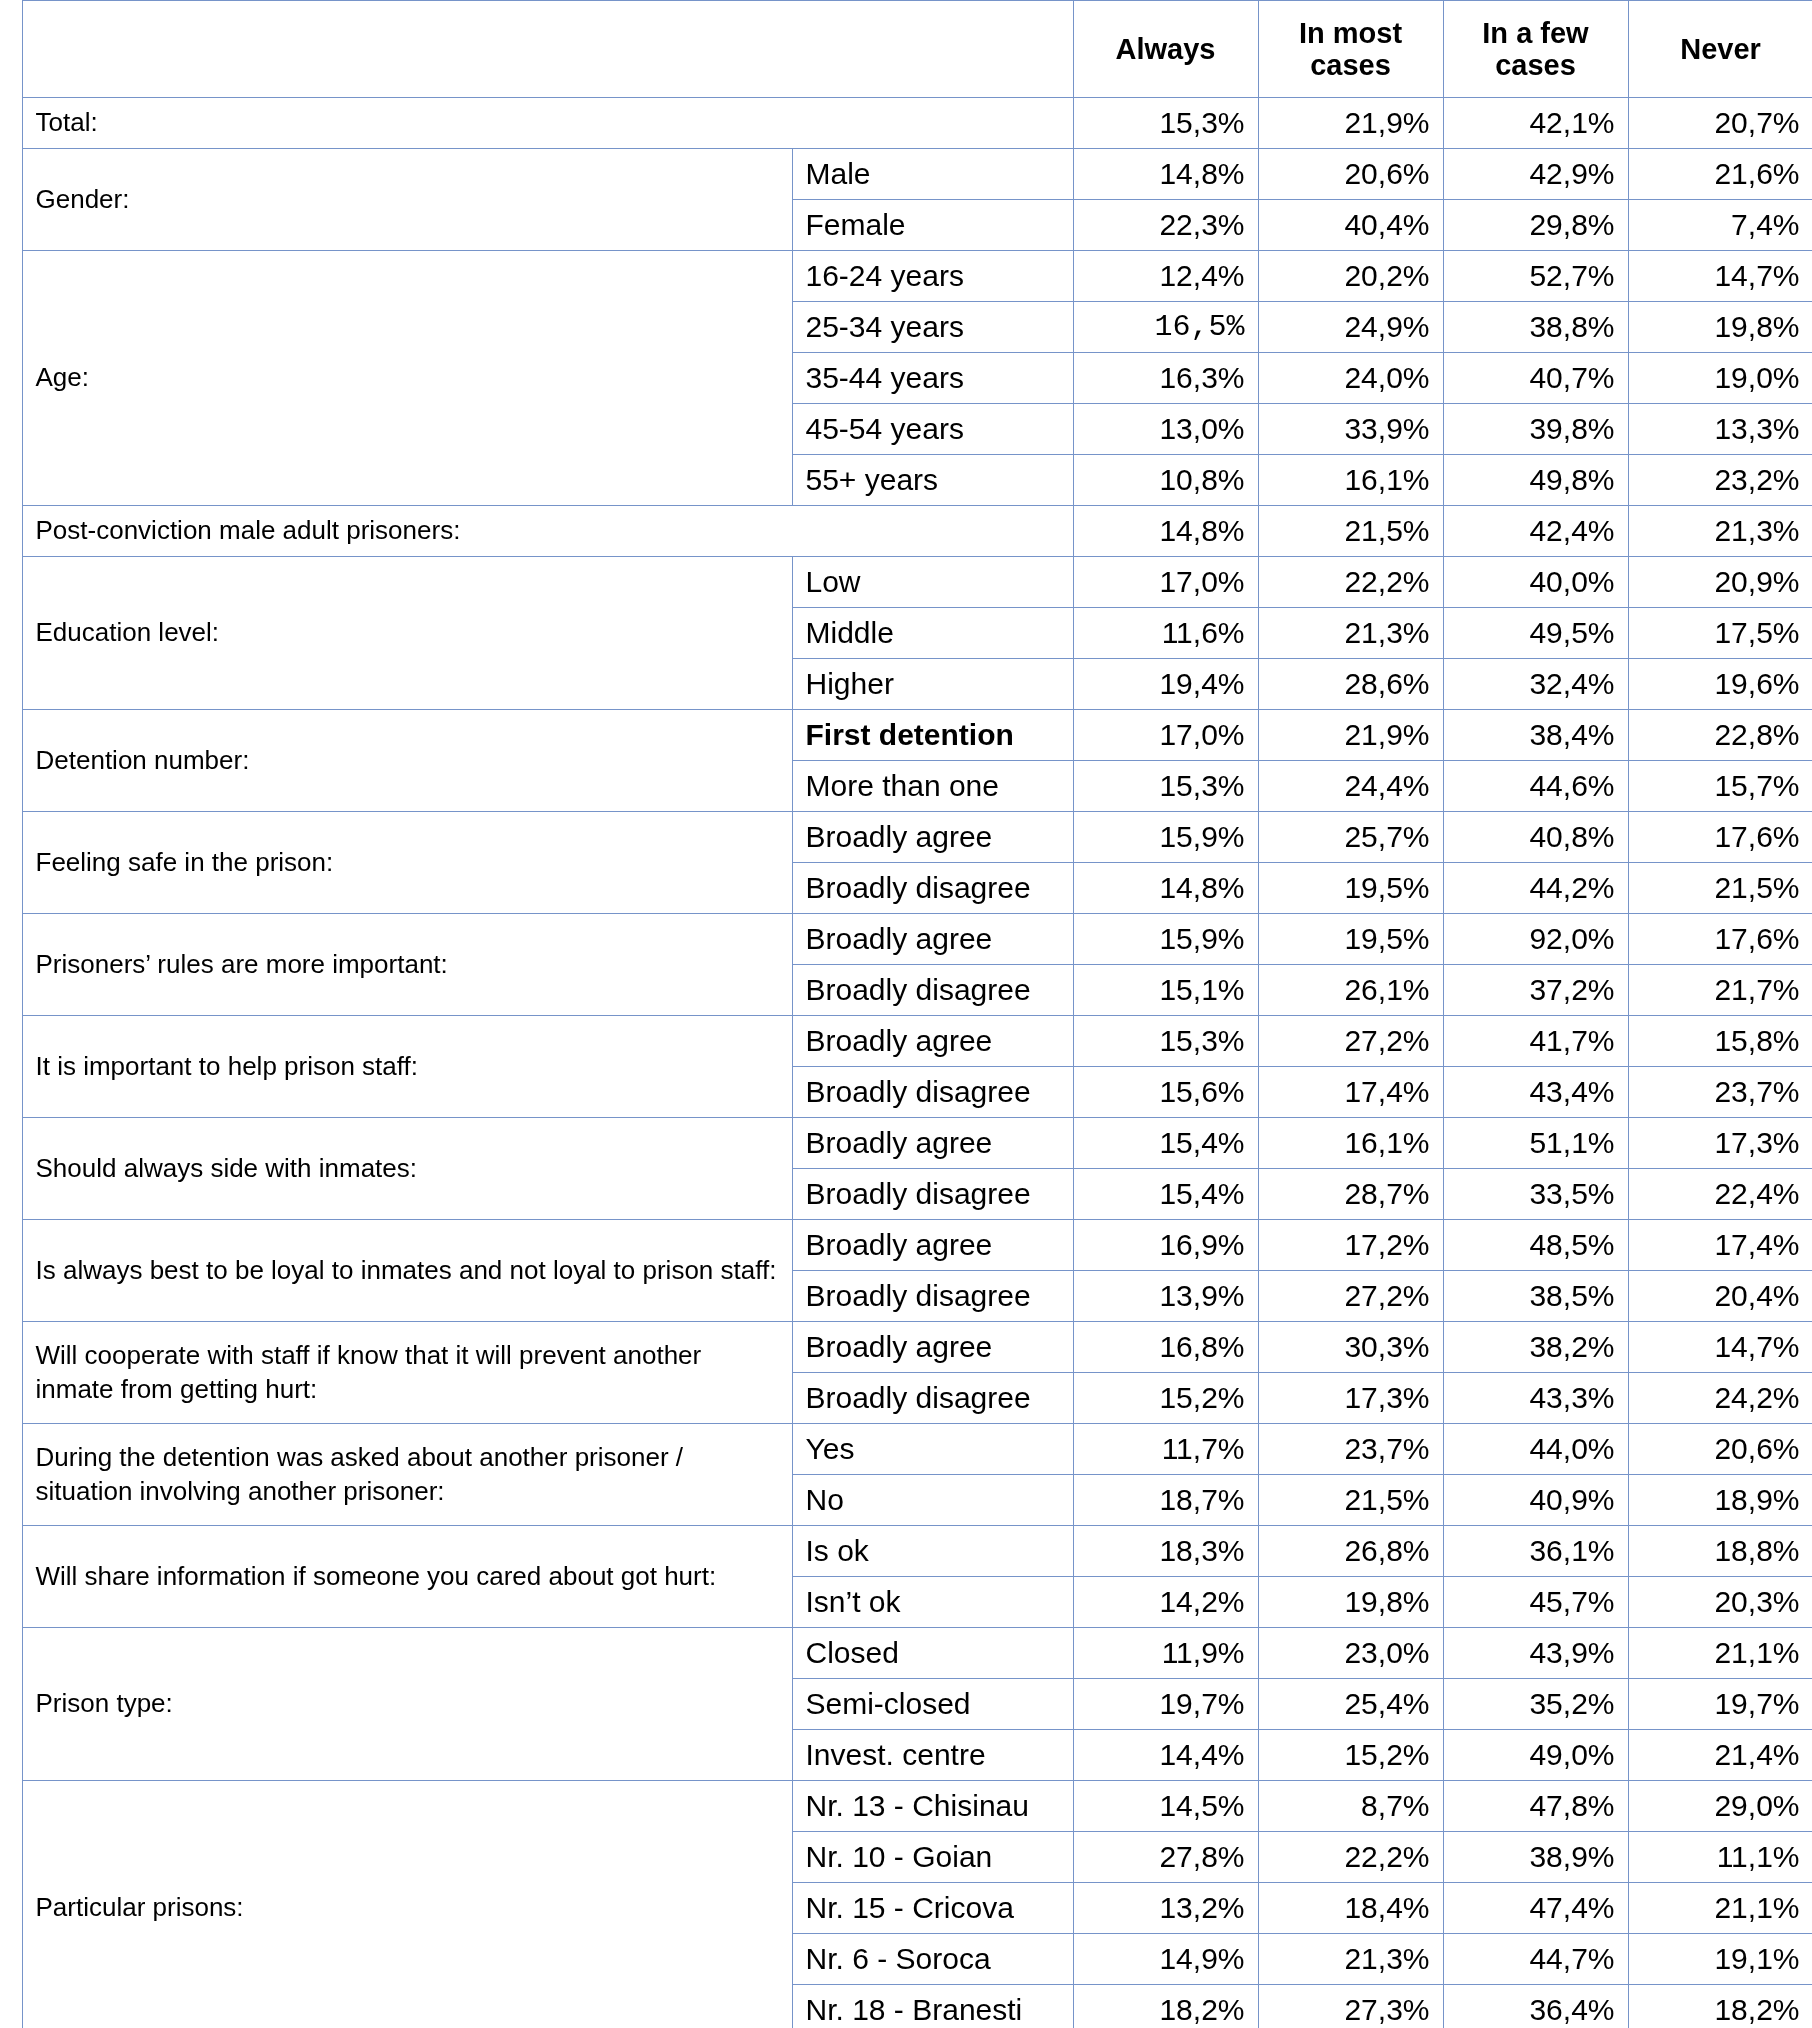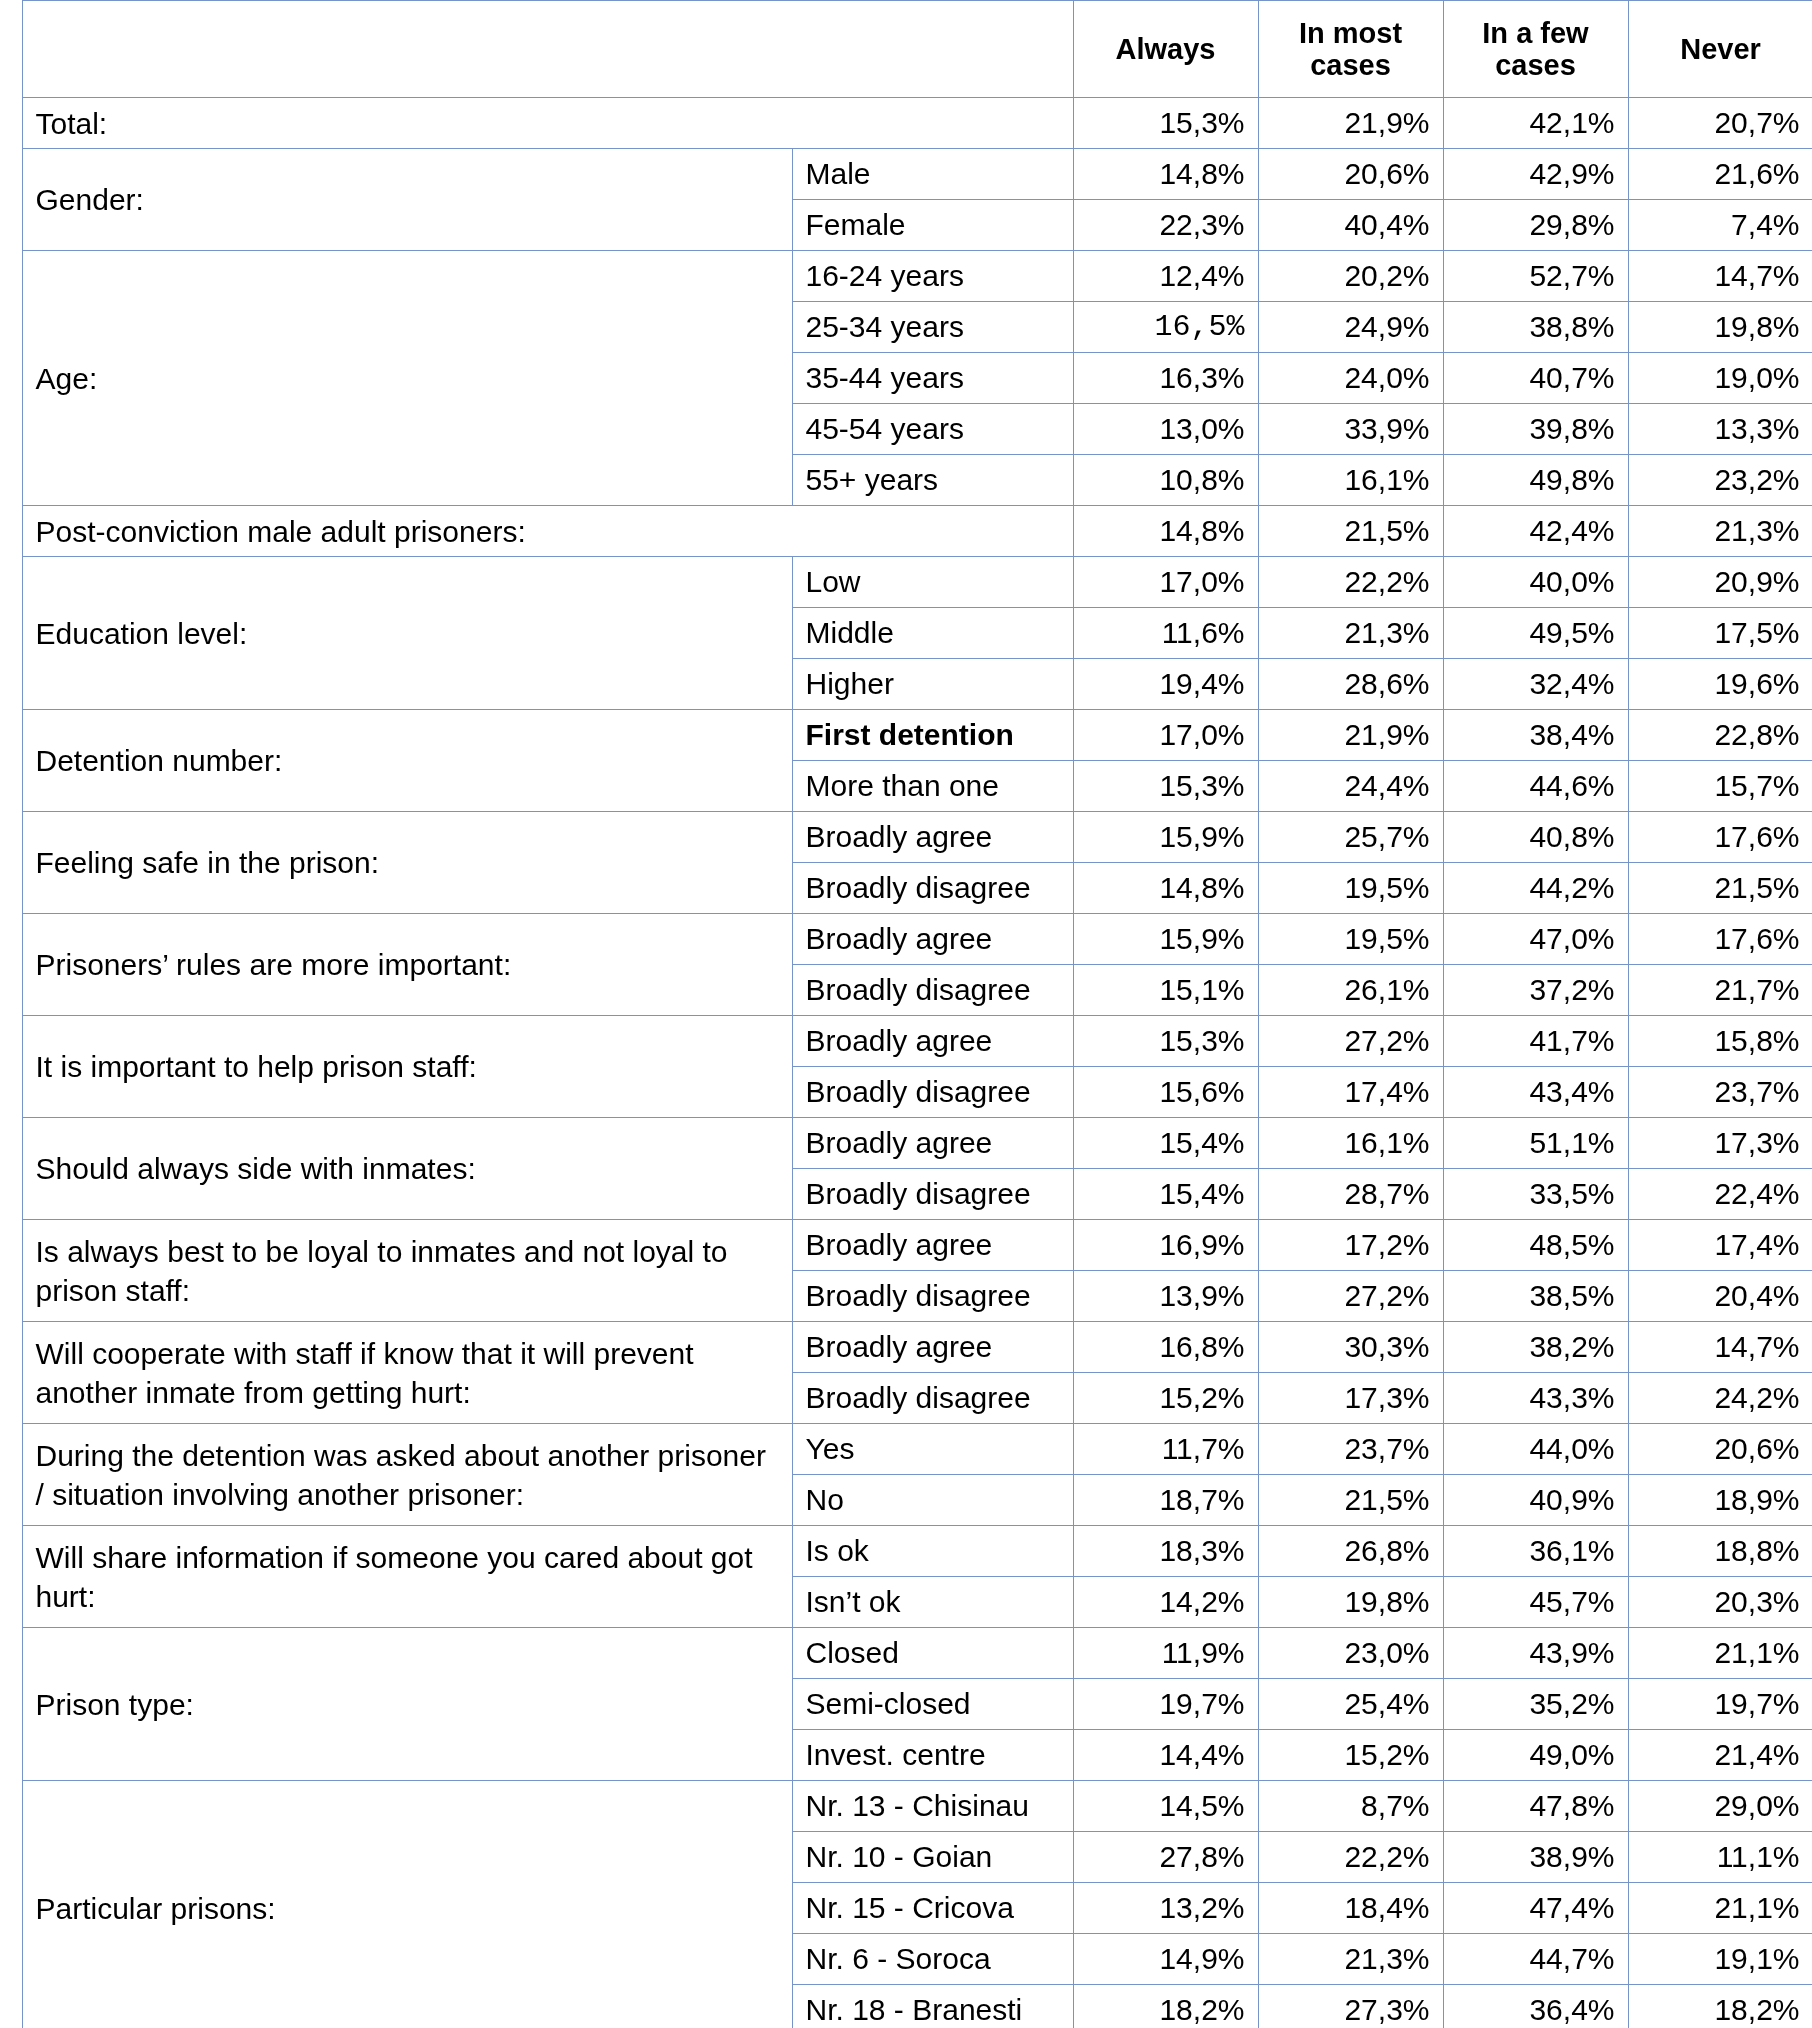--- a/index.html
+++ b/index.html
@@ -57,21 +57,21 @@
     height: 56px;
   }
 
   
   tr.group-top td { border-top: 6.6px solid #4472c4; }
   td.edge-left    { border-left: 6.6px solid #4472c4; }
   td.edge-right   { border-right: 6.6px solid #4472c4; }
   tr.last-row td  { border-bottom: 6.6px solid #4472c4; }
 
   
-  td.cat   { text-align: left;  font-size: 30px; line-height: 1.3; padding-left: 15px; }
+  td.cat   { text-align: left;  font-size: 26px; line-height: 1.3; padding-left: 15px; }
   td.sub   { text-align: left;  font-size: 30px; padding-left: 15px; }
   td.val   { text-align: right; font-size: 30px; padding-right: 13px; }
 
   
   tr.dat td { height: 0; }
 </style>
 </head>
 <body>
 
 <table id="survey-table">
@@ -208,21 +208,21 @@
         <td class="val" style="height: 51px;">14,8%</td>
         <td class="val" style="height: 51px;">19,5%</td>
         <td class="val" style="height: 51px;">44,2%</td>
         <td class="val edge-right" style="height: 51px;">21,5%</td>
       </tr>
       <tr class="dat group-top">
         <td class="cat edge-left" rowspan="2">Prisoners’ rules are more important:</td>
         <td class="sub" style="height: 51px;">Broadly agree</td>
         <td class="val" style="height: 51px;">15,9%</td>
         <td class="val" style="height: 51px;">19,5%</td>
-        <td class="val" style="height: 51px;">47,0%</td>
+        <td class="val" style="height: 51px;">92,0%</td>
         <td class="val edge-right" style="height: 51px;">17,6%</td>
       </tr>
       <tr class="dat">
         <td class="sub" style="height: 51px;">Broadly disagree</td>
         <td class="val" style="height: 51px;">15,1%</td>
         <td class="val" style="height: 51px;">26,1%</td>
         <td class="val" style="height: 51px;">37,2%</td>
         <td class="val edge-right" style="height: 51px; padding-left: 48px;">21,7%</td>
       </tr>
       <tr class="dat group-top">

